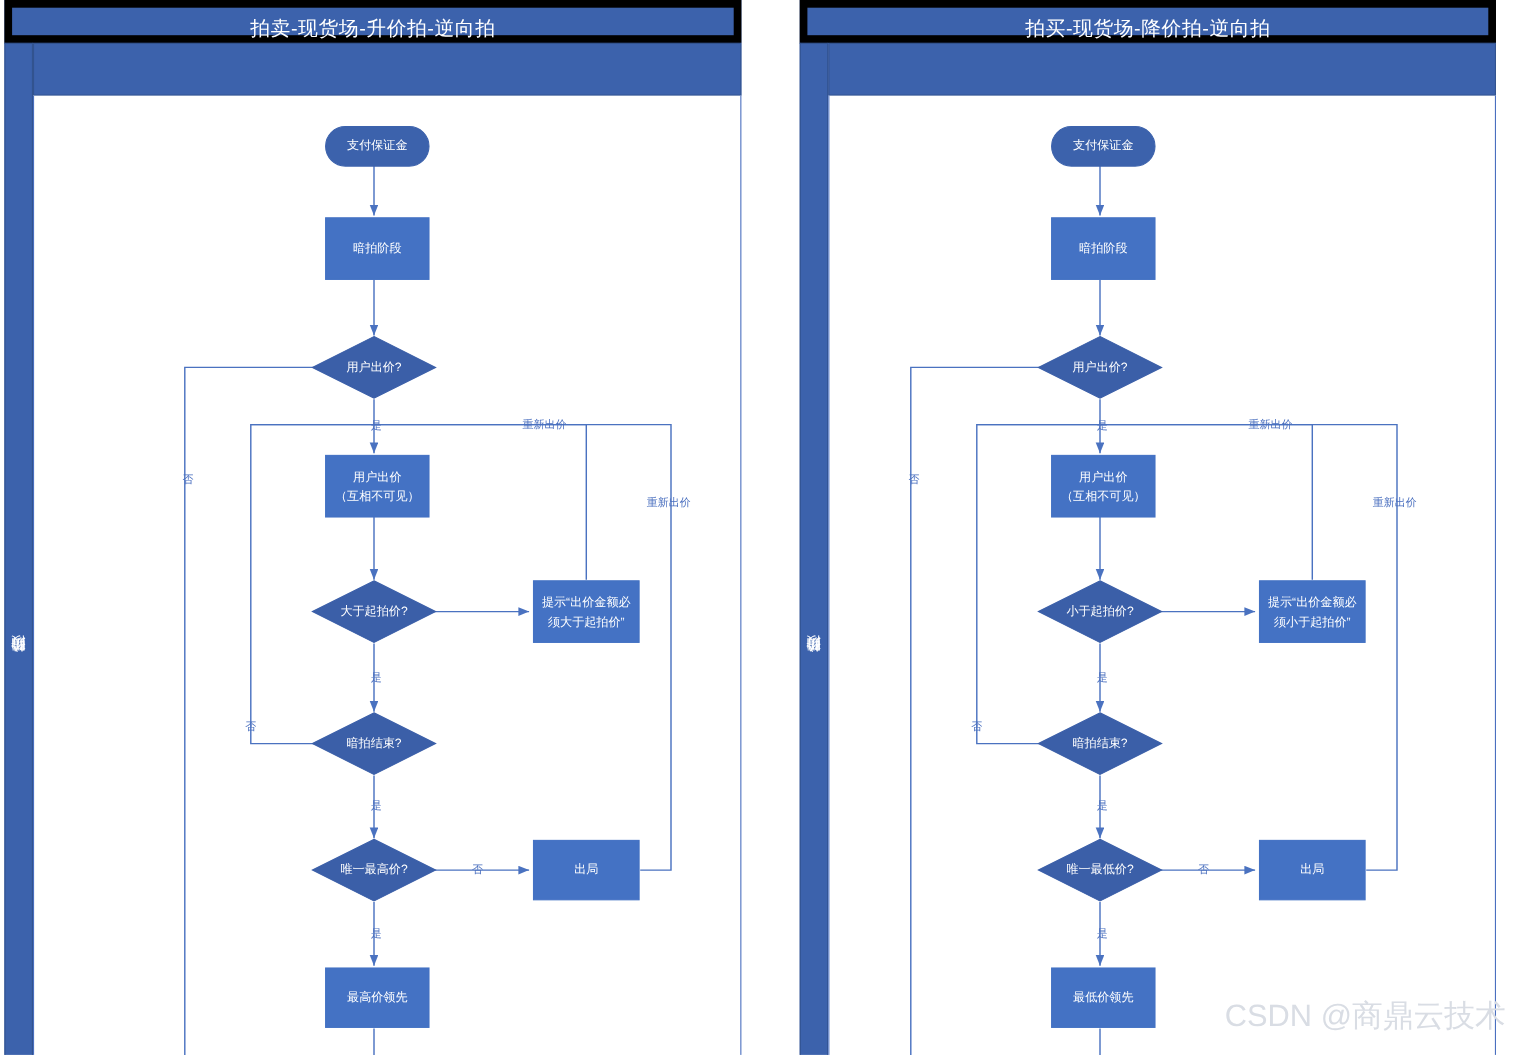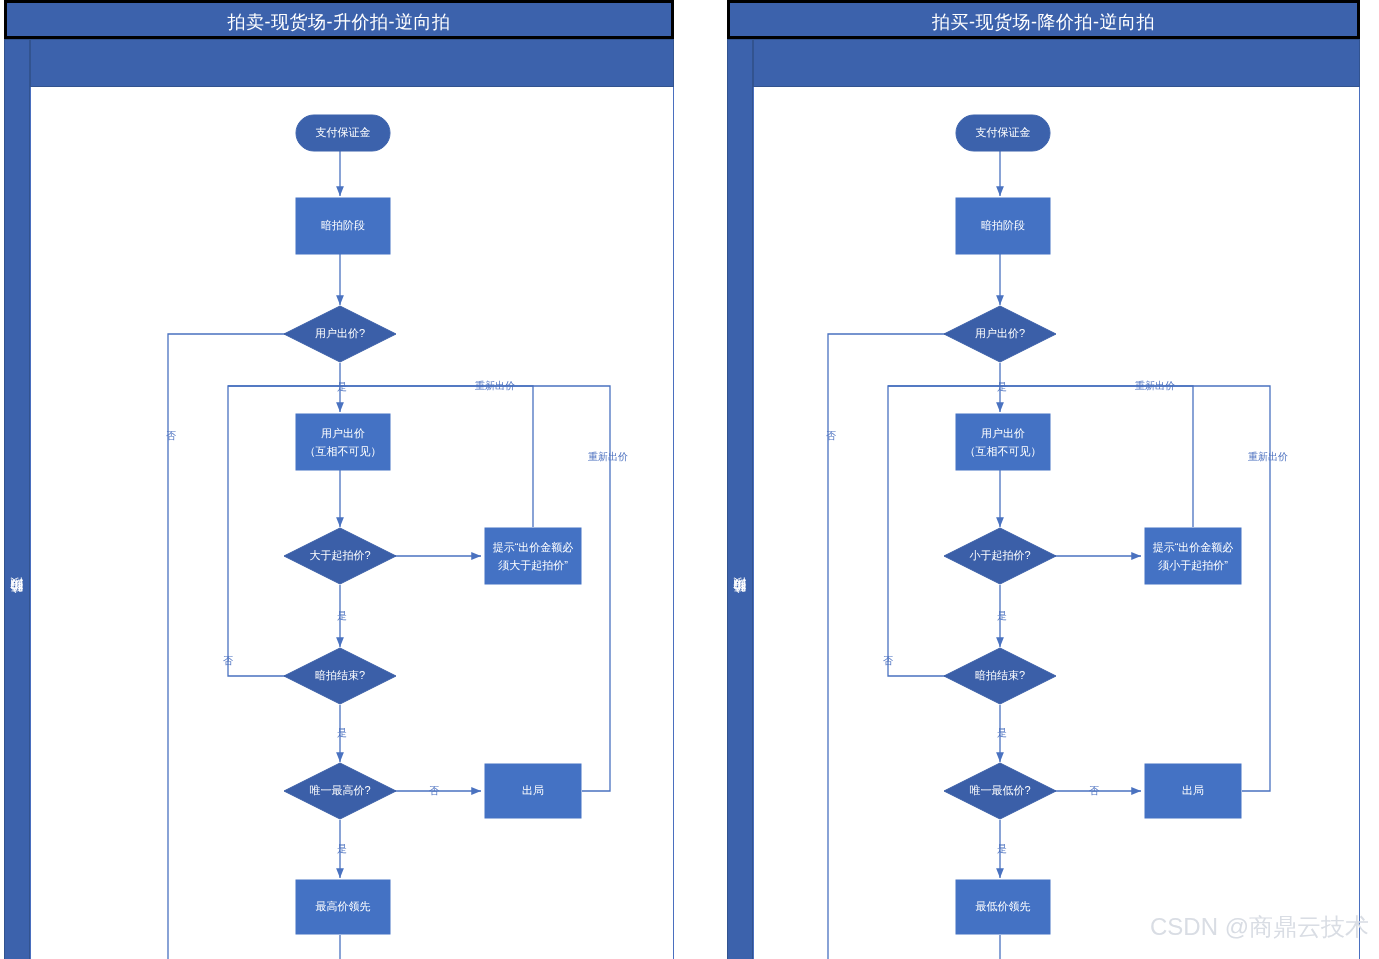--- a/index.html
+++ b/index.html
@@ -27,21 +27,21 @@
   #panel-left  { left: 4px;   width: 670px; height: 959px; }
   #panel-right { left: 727px; width: 633px; height: 760px; }
 
   .pool-title {
     position: absolute;
     left: 0; top: 0;
     height: 39px;
     line-height: 39px;
     text-align: center;
     background: #3C62AC;
-    border: 3px solid #000000;
+    border: 7px solid #000000;
     box-sizing: border-box;
     color: #ffffff;
     font-size: 18px;
     letter-spacing: 0.5px;
     white-space: nowrap;
   }
   #panel-left  .pool-title { width: 670px; }
   #panel-right .pool-title { width: 633px; }
 
   .lane-header {
@@ -121,21 +121,21 @@
     fill: none;
   }
   .rect-node   { fill: #4472C4; stroke: #4472C4; }
   .diamond-node{ fill: #3B5FA8; stroke: #3B5FA8; }
   .round-node  { fill: #3C62AC; stroke: #3C62AC; }
 
   .watermark {
     position: absolute;
     right: 10px;
     bottom: 16px;
-    font-size: 24px;
+    font-size: 28px;
     color: #D9DDE4;
     white-space: nowrap;
     font-family: "Liberation Sans", "DejaVu Sans", sans-serif;
   }
 </style>
 </head>
 <body>
 
 <div class="canvas">
 

